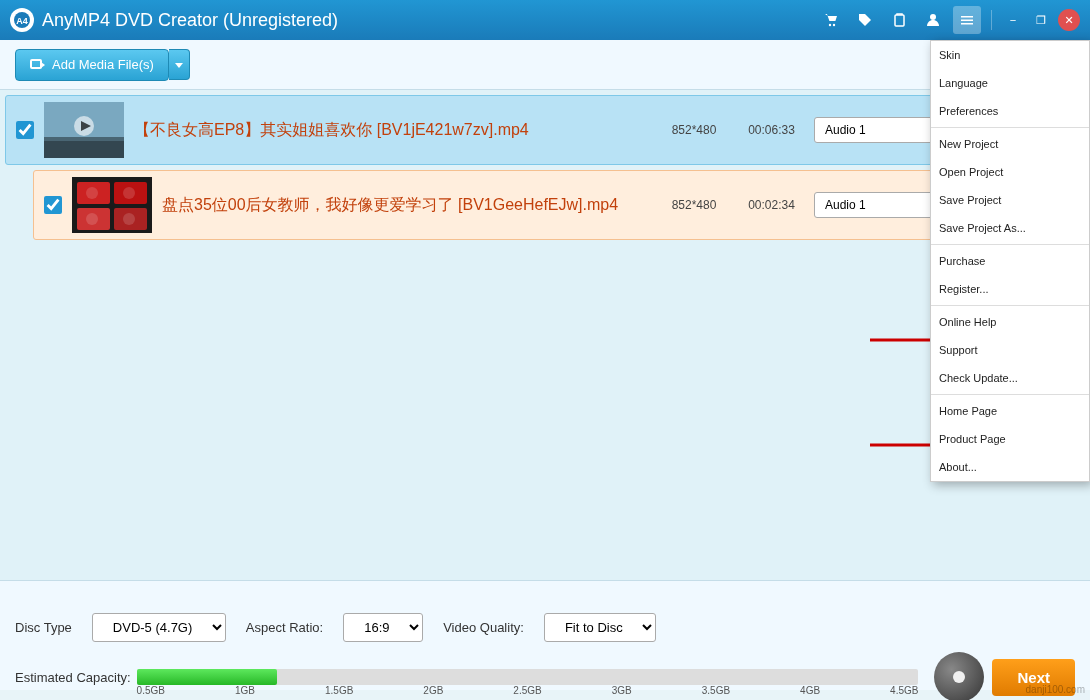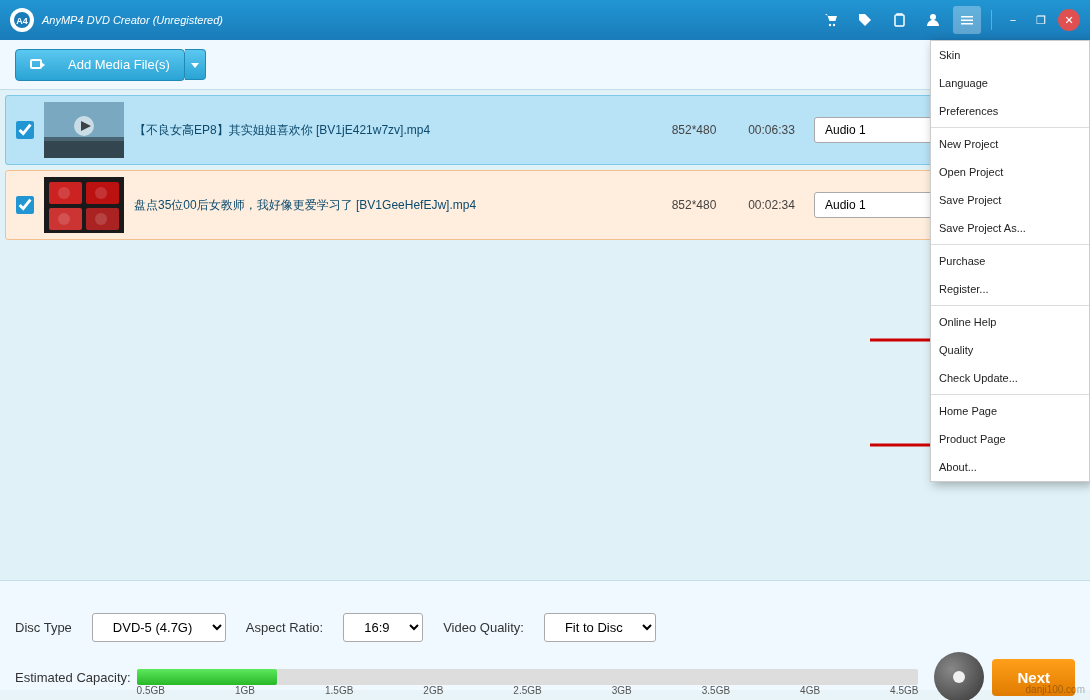--- a/index.html
+++ b/index.html
@@ -15,21 +15,21 @@
       color: white;
     }
     .titlebar-logo {
       width: 24px; height: 24px;
       background: white;
       border-radius: 50%;
       margin-right: 8px;
       display: flex; align-items: center; justify-content: center;
       color: #1a7bb9; font-weight: bold; font-size: 11px;
     }
-    .titlebar-title { flex: 1; font-size: 11px; font-style: italic; }
+    .titlebar-title { flex: 1; font-size: 18px; }
     .titlebar-icons { display: flex; align-items: center; gap: 6px; }
     .titlebar-icon {
       width: 28px; height: 28px;
       display: flex; align-items: center; justify-content: center;
       cursor: pointer; color: white; font-size: 14px;
       border-radius: 3px;
       position: relative;
     }
     .titlebar-icon.active { background: rgba(255,255,255,0.3); }
     .win-btn { width: 22px; height: 22px; border-radius: 50%; display: flex; align-items: center; justify-content: center; cursor: pointer; font-size: 11px; color: white; }
@@ -45,21 +45,21 @@
     }
     .add-btn {
       background: linear-gradient(to bottom, #5bc8f0, #2aa3d4);
       border: 1px solid #1e8ab5;
       border-radius: 4px;
       color: white;
       padding: 7px 14px;
       cursor: pointer;
       display: flex;
       align-items: center;
-      gap: 22px;
+      gap: 6px;
       font-size: 13px;
     }
     .add-btn-arrow {
       background: linear-gradient(to bottom, #5bc8f0, #2aa3d4);
       border: 1px solid #1e8ab5;
       border-left: none;
       border-radius: 0 4px 4px 0;
       color: white;
       padding: 7px 6px;
       cursor: pointer;
@@ -93,24 +93,24 @@
       border: 1px solid #b0d8ec;
       border-radius: 3px;
       margin-bottom: 5px;
       display: flex;
       align-items: center;
       padding: 8px 10px;
       gap: 10px;
       height: 70px;
     }
     .media-row.selected { background: #b8e2f5; border-color: #7ec8e8; }
-    .media-row.selected2 { background: #ffeedd; border-color: #f5c090; }
+    .media-row.selected2 { background: #ffeedd; border-color: #f5c090; margin-left: 28px; }
 
     .row-checkbox { width: 18px; height: 18px; cursor: pointer; accent-color: #2196d3; }
-    .row-title { flex: 1; font-size: 12px; color: #0c4a6e; font-weight: 500; }
+    .row-title { flex: 1; font-size: 16px; color: #c2410c; font-weight: 500; }
     .row-resolution { width: 70px; text-align: center; color: #444; font-size: 12px; }
     .row-duration { width: 65px; text-align: center; color: #444; font-size: 12px; }
     .row-audio { width: 130px; }
     .row-subtitle { width: 120px; }
     .row-select {
       width: 100%;
       padding: 4px 6px;
       border: 1px solid #aaa;
       border-radius: 3px;
       background: white;
@@ -457,21 +457,21 @@
   <div class="menu-separator"></div>
   <div class="menu-item">New Project</div>
   <div class="menu-item">Open Project</div>
   <div class="menu-item">Save Project</div>
   <div class="menu-item">Save Project As...</div>
   <div class="menu-separator"></div>
   <div class="menu-item">Purchase</div>
   <div class="menu-item">Register...</div>
   <div class="menu-separator"></div>
   <div class="menu-item">Online Help</div>
-  <div class="menu-item">Quality</div>
+  <div class="menu-item">Support</div>
   <div class="menu-item">Check Update...</div>
   <div class="menu-separator"></div>
   <div class="menu-item">Home Page</div>
   <div class="menu-item">Product Page</div>
   <div class="menu-item">About...</div>
 </div>
 
 <svg class="arrow-overlay" style="position:absolute; top:0; left:0; width:1090px; height:700px; pointer-events:none; z-index:999;">
 
   <defs>

